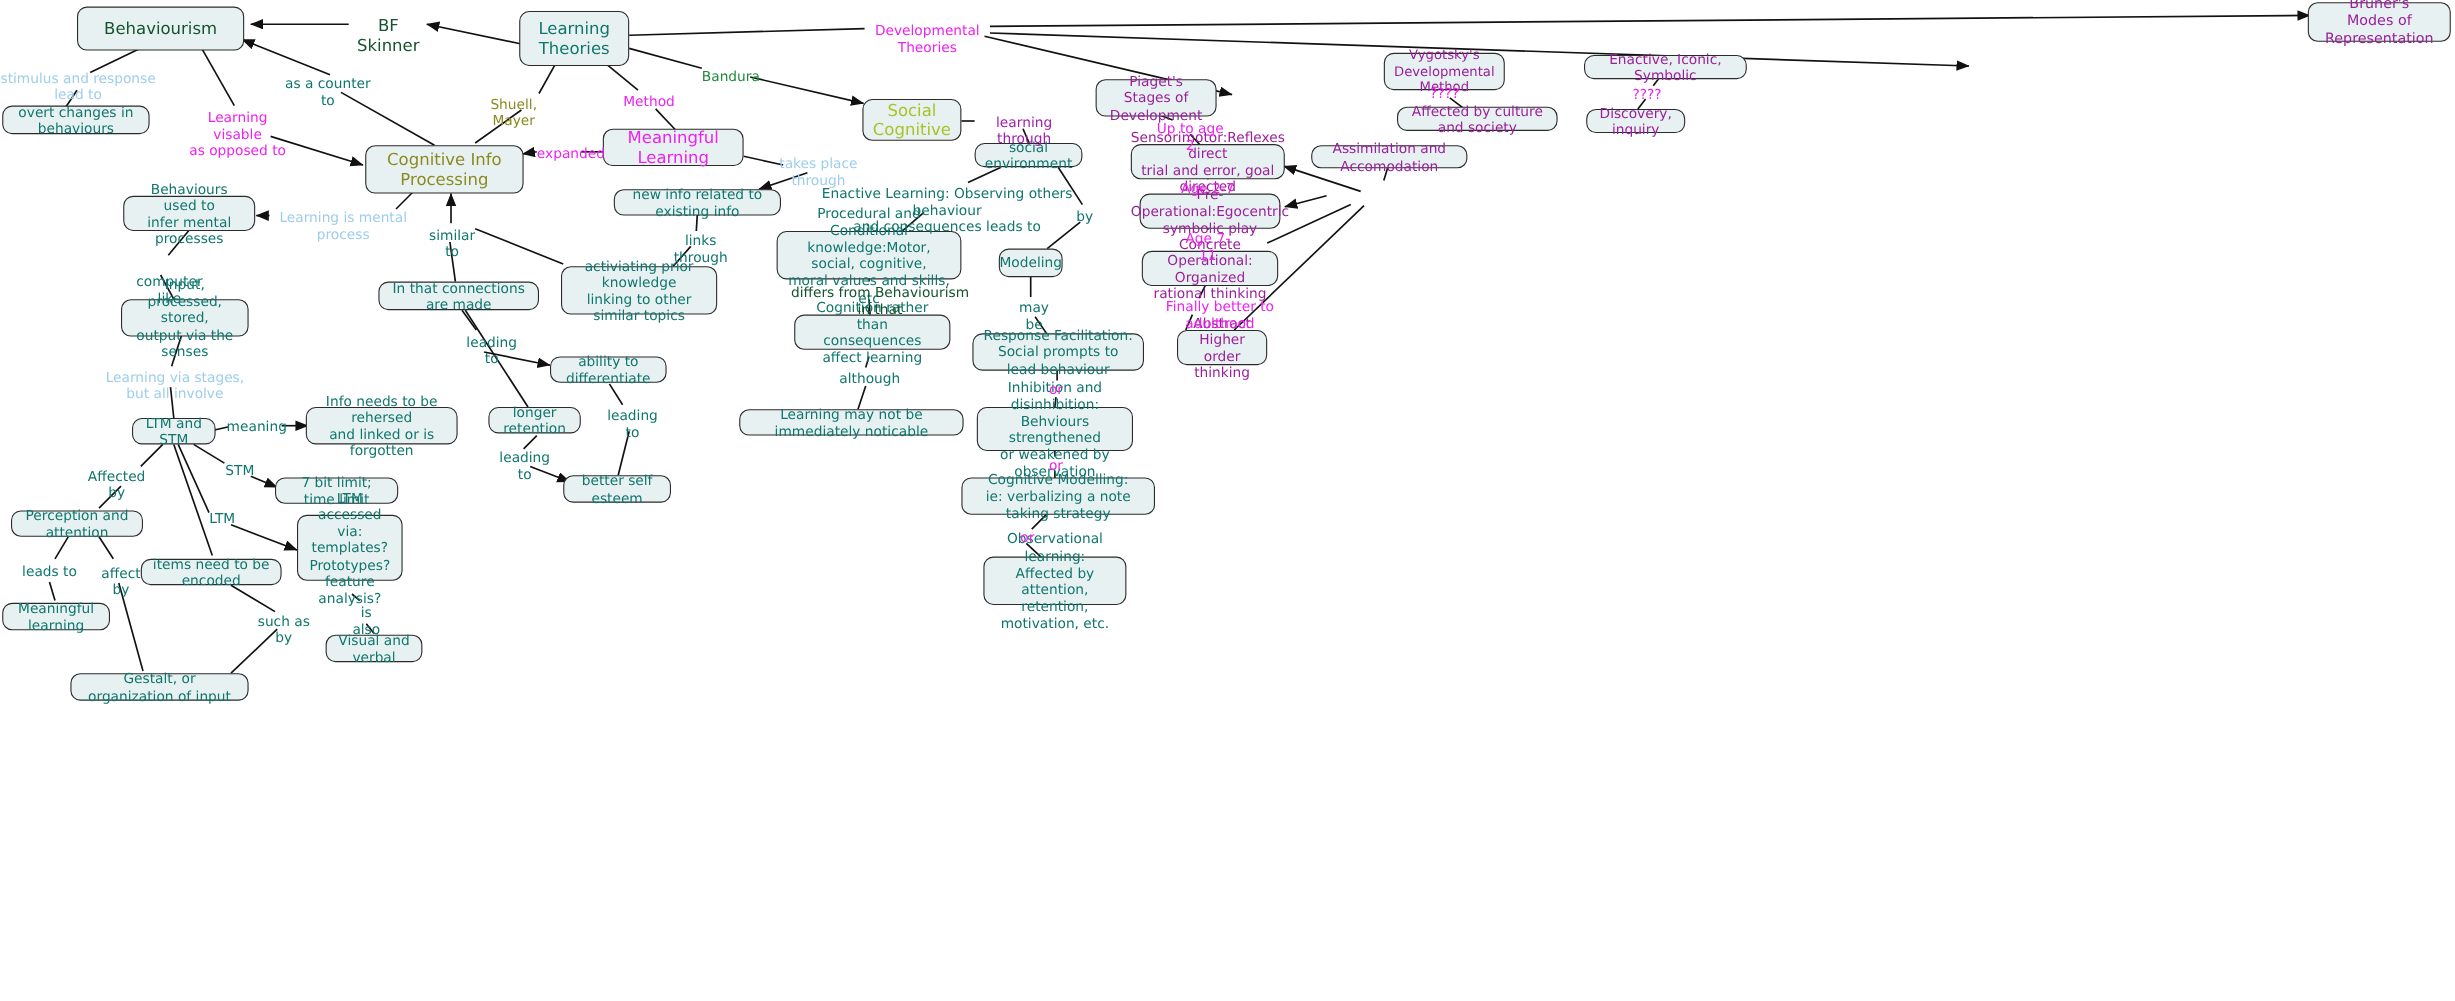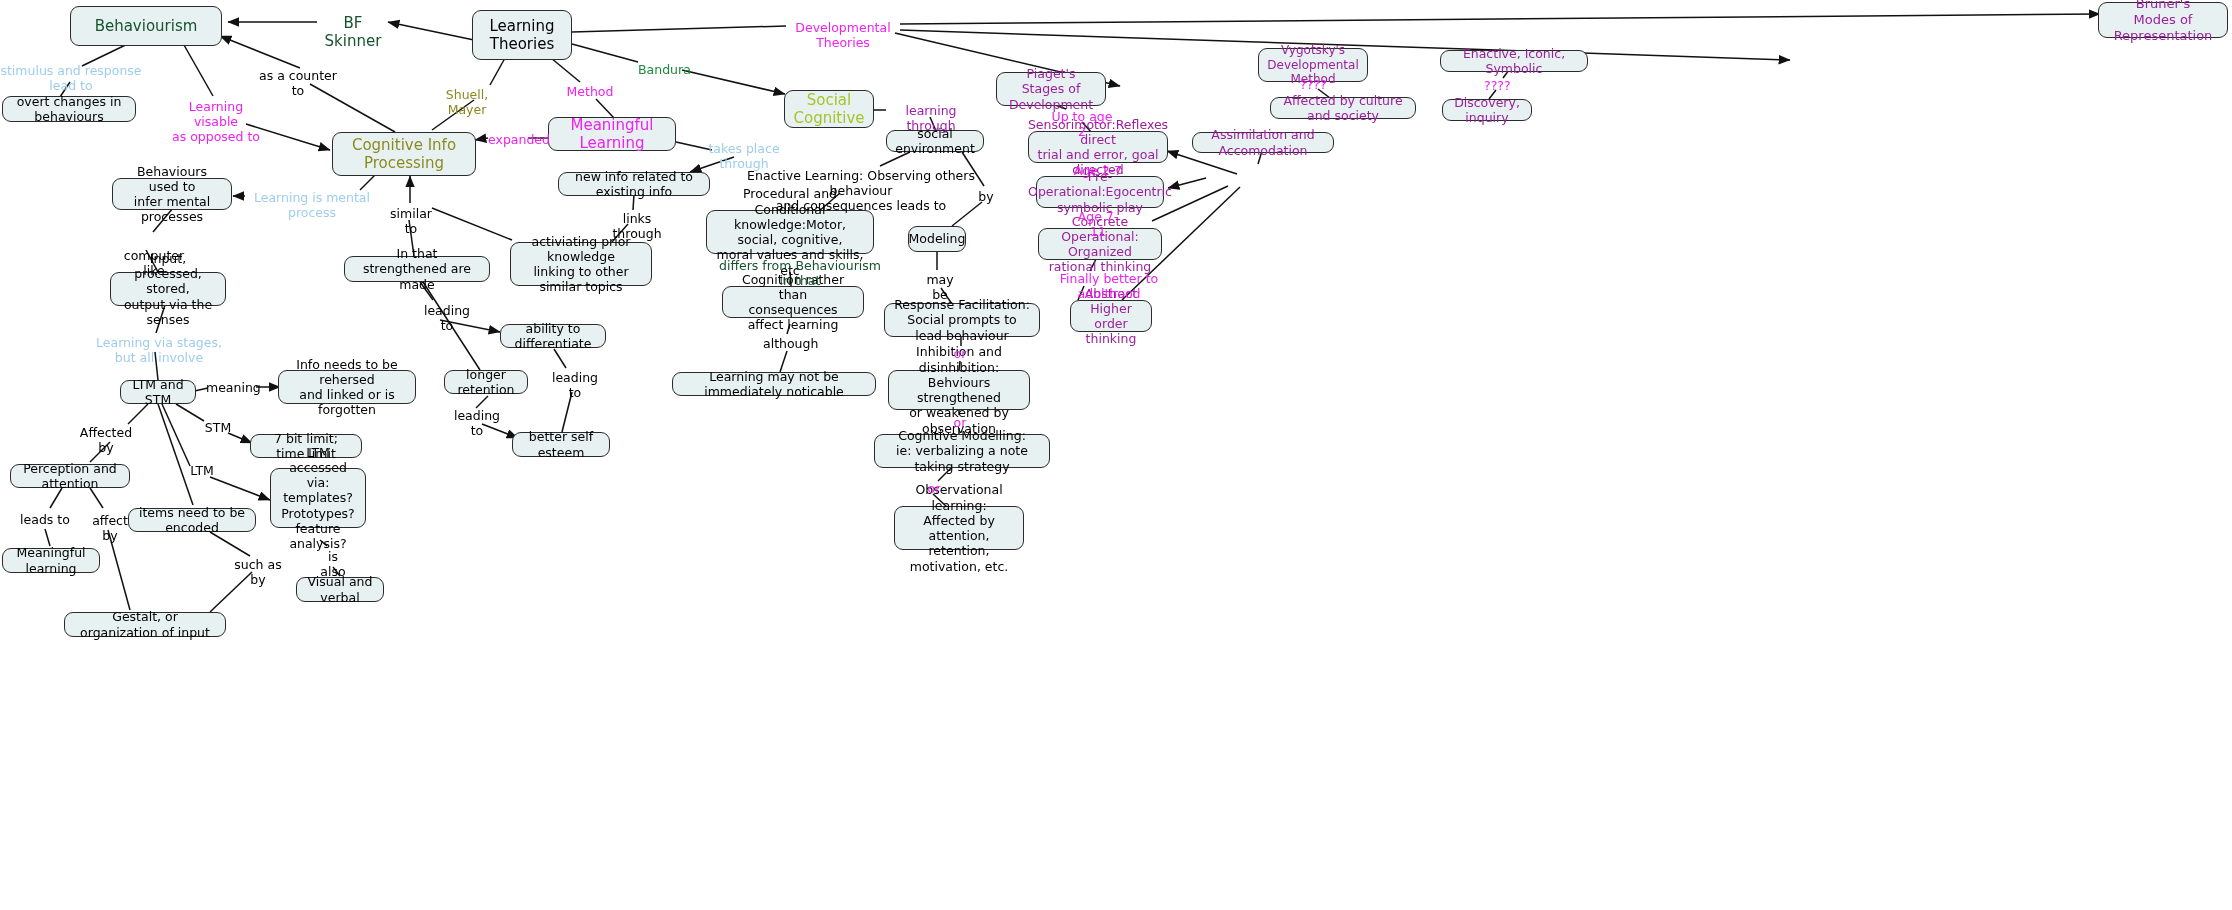--- a/index.html
+++ b/index.html
@@ -36,21 +36,21 @@
   }
   
   .c-orange{color:#14532d;}
   .c-olive{color:#8a8a20;}
   .c-magenta{color:#ee22ee;}
   .c-purple{color:#9b1f9b;}
   .c-lightblue{color:#9ecdec;}
   .c-blue{color:#a21caf;}
   .c-green{color:#1f8a3b;}
   .c-yellowgreen{color:#a8c32a;}
-  .c-dark{color:#000000;}
+  .c-dark{color:#0f766e;}
 </style>
 </head>
 <body>
 
 <div id="canvas">
 
   <svg id="edges" xmlns="http://www.w3.org/2000/svg">
     <defs>
       <marker id="ah" markerWidth="9" markerHeight="9" refX="7.6" refY="3.2" orient="auto" markerUnits="strokeWidth">
         <path d="M0,0 L8,3.2 L0,6.4 z" fill="#111"></path>
@@ -224,21 +224,21 @@
   <div class="node c-purple" style="left:1036px;top:176px;width:128px;height:32px;font-size:12.5px;">Pre-Operational:Egocentric
 symbolic play</div>
   <div class="node c-dark" style="left:706px;top:210px;width:168px;height:44px;font-size:12.5px;">Procedural and Conditional
 knowledge:Motor, social, cognitive,
 moral values and skills, etc</div>
   <div class="node c-purple" style="left:1038px;top:228px;width:124px;height:32px;font-size:12.5px;">Concrete Operational:
 Organized rational thinking</div>
   <div class="node c-dark" style="left:908px;top:226px;width:58px;height:26px;font-size:12.5px;">Modeling</div>
   <div class="node c-dark" style="left:110px;top:272px;width:116px;height:34px;font-size:12.5px;">Input, processed, stored,
 output via the senses</div>
-  <div class="node c-dark" style="left:344px;top:256px;width:146px;height:26px;font-size:12.5px;">In that strengthened are made</div>
+  <div class="node c-dark" style="left:344px;top:256px;width:146px;height:26px;font-size:12.5px;">In that connections are made</div>
   <div class="node c-dark" style="left:510px;top:242px;width:142px;height:44px;font-size:12.5px;">activiating prior knowledge
 linking to other similar topics</div>
   <div class="node c-dark" style="left:722px;top:286px;width:142px;height:32px;font-size:12.5px;">Cognition rather than
 consequences affect learning</div>
   <div class="node c-purple" style="left:1070px;top:300px;width:82px;height:32px;font-size:12.5px;">Abstract Higher
 order thinking</div>
   <div class="node c-dark" style="left:500px;top:324px;width:106px;height:24px;font-size:12.5px;">ability to differentiate</div>
   <div class="node c-dark" style="left:884px;top:303px;width:156px;height:34px;font-size:12.5px;">Response Facilitation:
 Social prompts to lead behaviour</div>
   <div class="node c-dark" style="left:120px;top:380px;width:76px;height:24px;font-size:12.5px;">LTM and STM</div>

